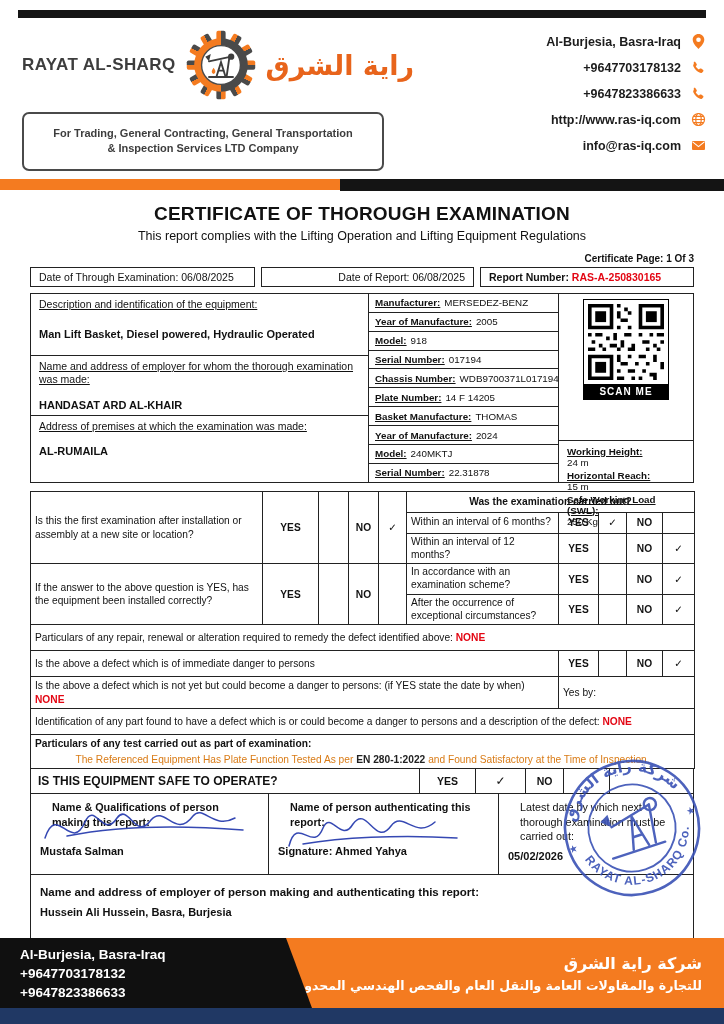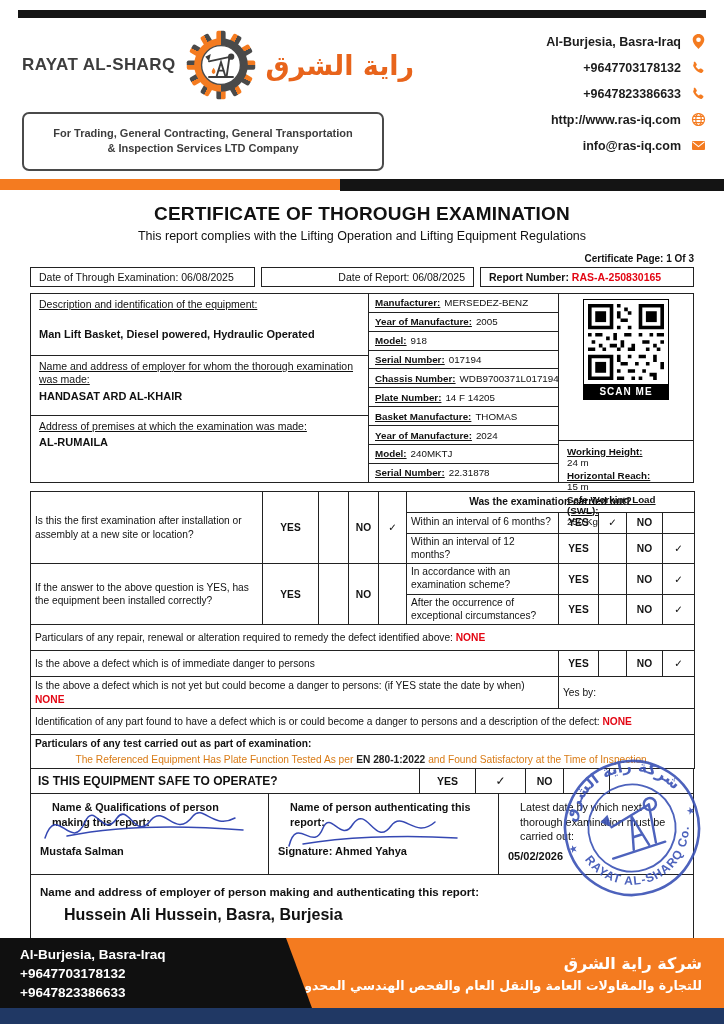--- a/index.html
+++ b/index.html
@@ -36,21 +36,21 @@
   .meta-label.bold { font-weight:bold; }
   .red { color:#e30613; font-weight:bold; }
 
   
   .equip { display:flex; border:1px solid #222; margin-top:6px; height:190px; }
   .eq-left { width:338px; border-right:1px solid #222; display:flex; flex-direction:column; }
   .eq-sec { padding:4px 8px; border-bottom:1px solid #222; }
   .eq-sec:last-child { border-bottom:none; flex:1; }
   .eq-label { font-size:10.5px; text-decoration:underline; line-height:1.3; }
   .eq-value { font-size:11px; font-weight:bold; }
-  .mt-lg { margin-top:17px; } .mt-sm { margin-top:3px; }
+  .mt-lg { margin-top:17px; } .mt-sm { margin-top:12px; }
   .eq-mid { width:190px; border-right:1px solid #222; display:flex; flex-direction:column; }
   .spec-row { flex:1; display:flex; align-items:center; gap:4px; padding:0 6px; border-bottom:1px solid #222;
               font-size:9.8px; white-space:nowrap; overflow:hidden; }
   .spec-row:last-child { border-bottom:none; }
   .spec-label { font-weight:bold; text-decoration:underline; }
   .eq-right { flex:1; display:flex; flex-direction:column;gap:44px; }
   .qr-wrap { height:102px; display:flex; align-items:flex-start; justify-content:center; padding-top:5px; }
   .qr-box { border:1px solid #000; width:86px; background:#fff; }
   .qr-box svg { display:block; margin:4px; }
   .scanme { background:#000; color:#fff; text-align:center; font-size:10px; font-weight:bold;
@@ -92,21 +92,21 @@
   .sig-col3 { flex:1; }
   .sig-label { font-size:10.8px; font-weight:bold; line-height:1.35;margin-left:12px; }
   .sig-label.normal { font-weight:normal; }
   .sig-name { font-size:11px; font-weight:bold; margin-top:16px; }
   .sig-sign { font-size:11px; font-weight:600; margin-top:16px; }
   .sig-date { font-size:11px; font-weight:bold; margin-top:6px; }
   .sig-svg { position:absolute; pointer-events:none; z-index:2; }
   .sig-svg.one { left:6px; top:0; } .sig-svg.two { left:8px; top:4px; }
   .sig-row2 { width:100%; border-top:1px solid #222; padding:11px 9px 26px 9px; }
   .sig-row2 .l1 { font-size:11.5px; font-weight:bold; }
-  .sig-row2 .l2 { font-size:16px; font-weight:bold; margin-top:8px;margin-left:24px; }
+  .sig-row2 .l2 { font-size:11px; font-weight:bold; margin-top:8px; }
 
   .stamp { position:absolute; right:16px; top:752px; width:152px; height:152px; z-index:3; opacity:.9; }
 
   
   .footer { position:absolute; left:0; bottom:0; width:100%; }
   .f-orange { background:#f47b20; height:70px; position:relative; display:flex; align-items:center; justify-content:flex-end; }
   .f-black { position:absolute; left:0; top:0; height:70px; width:312px; background:#101010; color:#fff;
              padding:7px 0 0 20px; clip-path:polygon(0 0, calc(100% - 26px) 0, 100% 100%, 0 100%); }
   .f-line { font-size:13.5px; font-weight:600; line-height:19px; }
   .f-ar { text-align:right; padding-right:22px; color:#fff; font-family:"DejaVu Sans", sans-serif; direction:rtl; }

